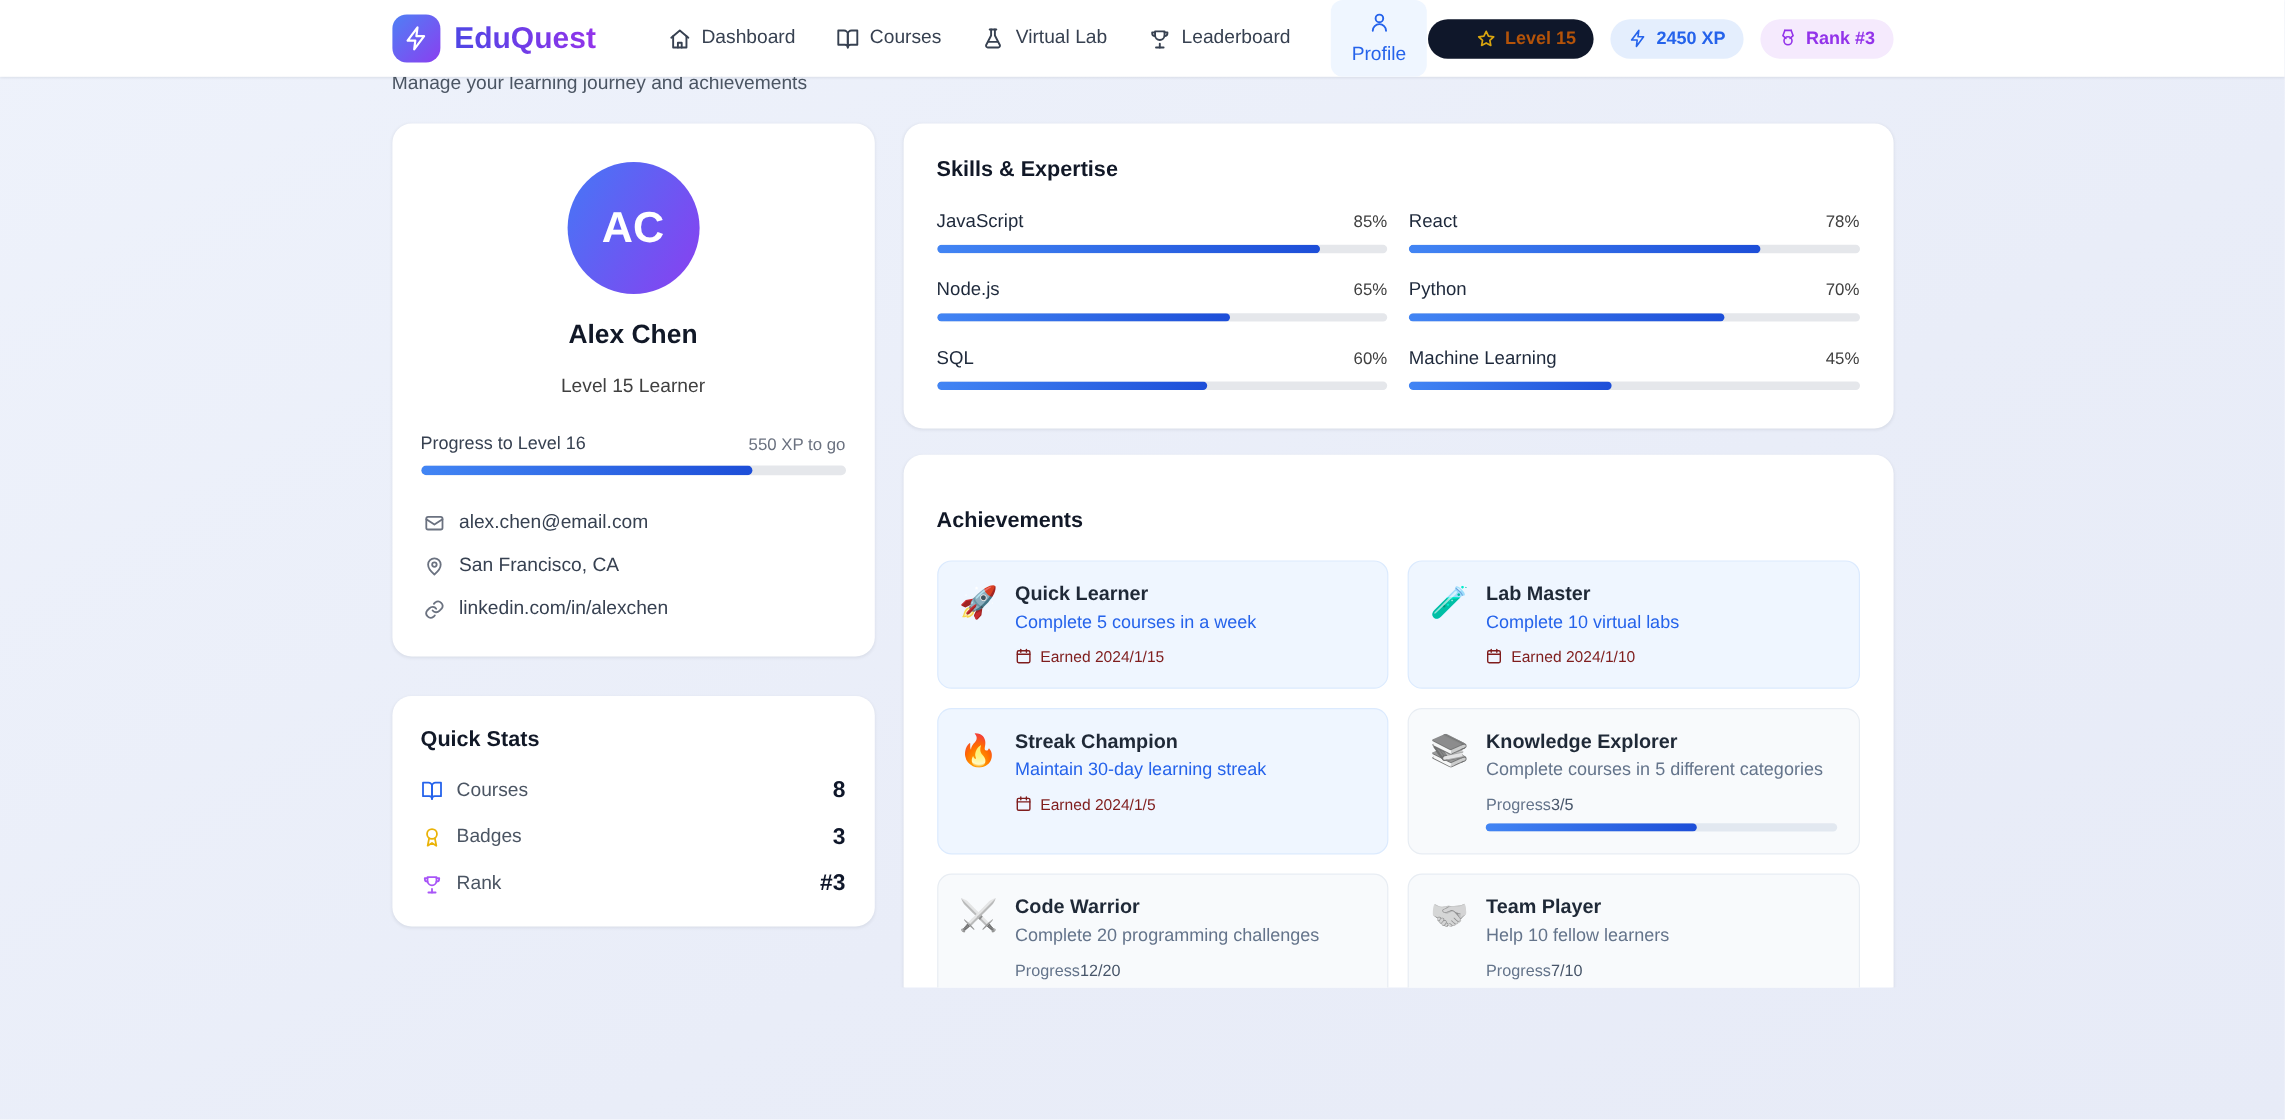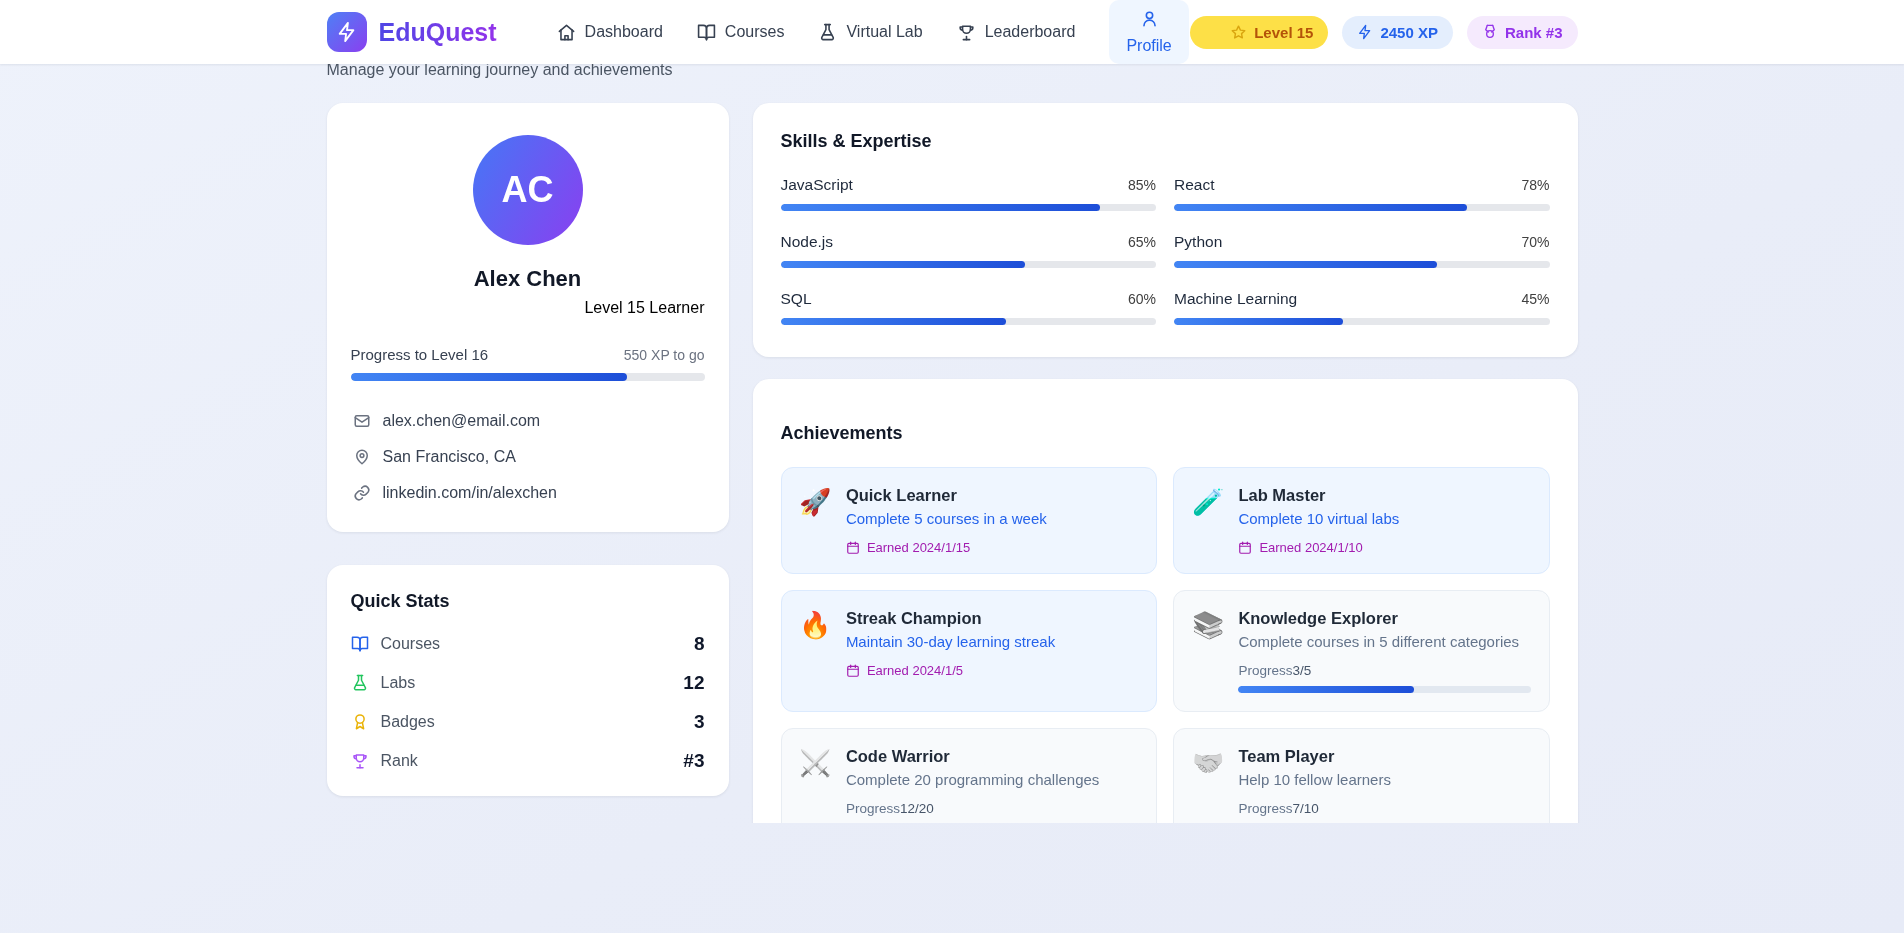--- a/index.html
+++ b/index.html
@@ -17,42 +17,42 @@
   .brand { display:flex; align-items:center; cursor:pointer; }
   .brand-logo { width:40px; height:40px; border-radius:12px; background:linear-gradient(135deg,#4e80f5,#8a3ff0);
     display:flex; align-items:center; justify-content:center; color:#fff; }
   .brand-name { margin-left:12px; font-size:25px; font-weight:800;
     background:linear-gradient(90deg,#4f46e5,#9333ea); -webkit-background-clip:text; background-clip:text; color:transparent; }
   .nav-links { display:flex; align-items:center; gap:34px; margin-left:60px; }
   .nav-link { display:flex; align-items:center; gap:9px; font-size:16px; font-weight:500; color:#374151; padding:9px 0; cursor:pointer; }
   .nav-link.active { background:#eff6ff; color:#2563eb; padding:9px 17px; border-radius:10px;flex-direction:column; }
   .badges { margin-left:auto; display:flex; align-items:center; gap:14px; }
   .chip { display:flex; align-items:center; gap:7px; padding:8px 15px; border-radius:999px; font-size:15px; font-weight:700; }
-  .chip.level { background:#fde047; color:#b45309;padding-left:40px; }
+  .chip.level { background:#0f172a; color:#b45309;padding-left:40px; }
   .chip.level svg { color:#d9a50f; }
   .chip.xp { background:#e4eefd; color:#2563eb; }
   .chip.rank { background:#f5eafd; color:#9333ea; }
 
   
   main { height:759px; overflow:hidden; }
   .page-inner { width:1251px; margin:0 auto; position:relative; top:-3px; }
   .subtitle { font-size:16px; color:#4b5563; padding-top:0; margin-bottom:24px; }
   .columns { display:flex; align-items:flex-start; gap:24px; }
   .col-left { width:402px; flex:0 0 402px; }
   .col-right { flex:1; }
   .card { background:#fff; border-radius:16px; box-shadow:0 1px 3px rgba(16,24,40,.08); }
   .card-title { font-size:18px; font-weight:700; color:#111827; }
 
   
   .profile-card { padding:28px 24px 30px; }
   .avatar { width:110px; height:110px; border-radius:50%; margin:4px auto 0;
     background:linear-gradient(120deg,#4577f6,#8a3ff0); display:flex; align-items:center; justify-content:center;
     color:#fff; font-size:36px; font-weight:700; }
   .p-name { text-align:center; font-size:22px; font-weight:700; color:#111827; margin-top:21px; }
-  .p-title { text-align:right; font-size:16px; color:#000000; margin-top:7px; }
+  .p-title { text-align:center; font-size:16px; color:#404040; margin-top:22px; }
   .p-progress { margin-top:29px; }
   .p-progress-row { display:flex; justify-content:space-between; align-items:flex-end; margin-bottom:10px; }
   .p-progress-row .l { font-size:15px; color:#374151; }
   .p-progress-row .r { font-size:14px; color:#6b7280; }
   .track { height:8px; border-radius:5px; background:#e5e7eb; overflow:hidden; }
   .fill { height:100%; border-radius:5px; background:linear-gradient(90deg,#4285f4,#1d4ed8); }
   .contacts { margin-top:31px; display:flex; flex-direction:column; gap:18px; }
   .contact { display:flex; align-items:center; gap:12px; font-size:16px; color:#374151; padding-left:2px; }
   .contact svg { color:#6b7280; flex:0 0 auto; }
 
@@ -78,21 +78,21 @@
   .tile { border-radius:12px; padding:18px; display:flex; gap:14px; cursor:pointer; }
   .tile.earned { background:#eff6ff; border:1px solid #dbeafe; }
   .tile.locked { background:#f8fafc; border:1px solid #e8edf3; }
   .tile .emoji { font-size:26px; line-height:1.25; flex:0 0 auto; }
   .tile.locked .emoji { filter:grayscale(1); opacity:.75; }
   .tile .body { flex:1; min-width:0; }
   .tile .name { font-size:16.5px; font-weight:700; color:#1f2937; }
   .tile .desc { font-size:15px; margin-top:5px; }
   .tile.earned .desc { color:#2563eb; }
   .tile.locked .desc { color:#64748b; }
-  .earned-row { margin-top:13px; display:flex; align-items:flex-end; gap:7px; color:#a21caf; font-size:13px; }
+  .earned-row { margin-top:13px; display:flex; align-items:flex-start; gap:7px; color:#7f1d1d; font-size:13px; }
   .prog-row { margin-top:13px; display:flex; justify-content:flex-start; font-size:13.5px; color:#64748b; }
   .prog-row .pv { color:#475569; }
   .tile .track { margin-top:8px; height:7px; background:#e2e8f0; }
 
   
   .act-card { margin-top:23px; padding:28px 28px 30px; }
 </style>
 </head>
 <body>
 
@@ -299,29 +299,20 @@
             <div class="stat-row">
               <span class="ic-blue">
                   <svg class="i" width="18" height="18">
                     <use href="#i-book"></use>
                   </svg>
                 </span>
               <span class="lbl">Courses</span>
               <span class="val">8</span>
             </div>
             <div class="stat-row">
-              <span class="ic-green">
-                  <svg class="i" width="18" height="18">
-                    <use href="#i-flask"></use>
-                  </svg>
-                </span>
-              <span class="lbl">Labs</span>
-              <span class="val">12</span>
-            </div>
-            <div class="stat-row">
               <span class="ic-amber">
                   <svg class="i" width="18" height="18">
                     <use href="#i-award"></use>
                   </svg>
                 </span>
               <span class="lbl">Badges</span>
               <span class="val">3</span>
             </div>
             <div class="stat-row">
               <span class="ic-purple">

